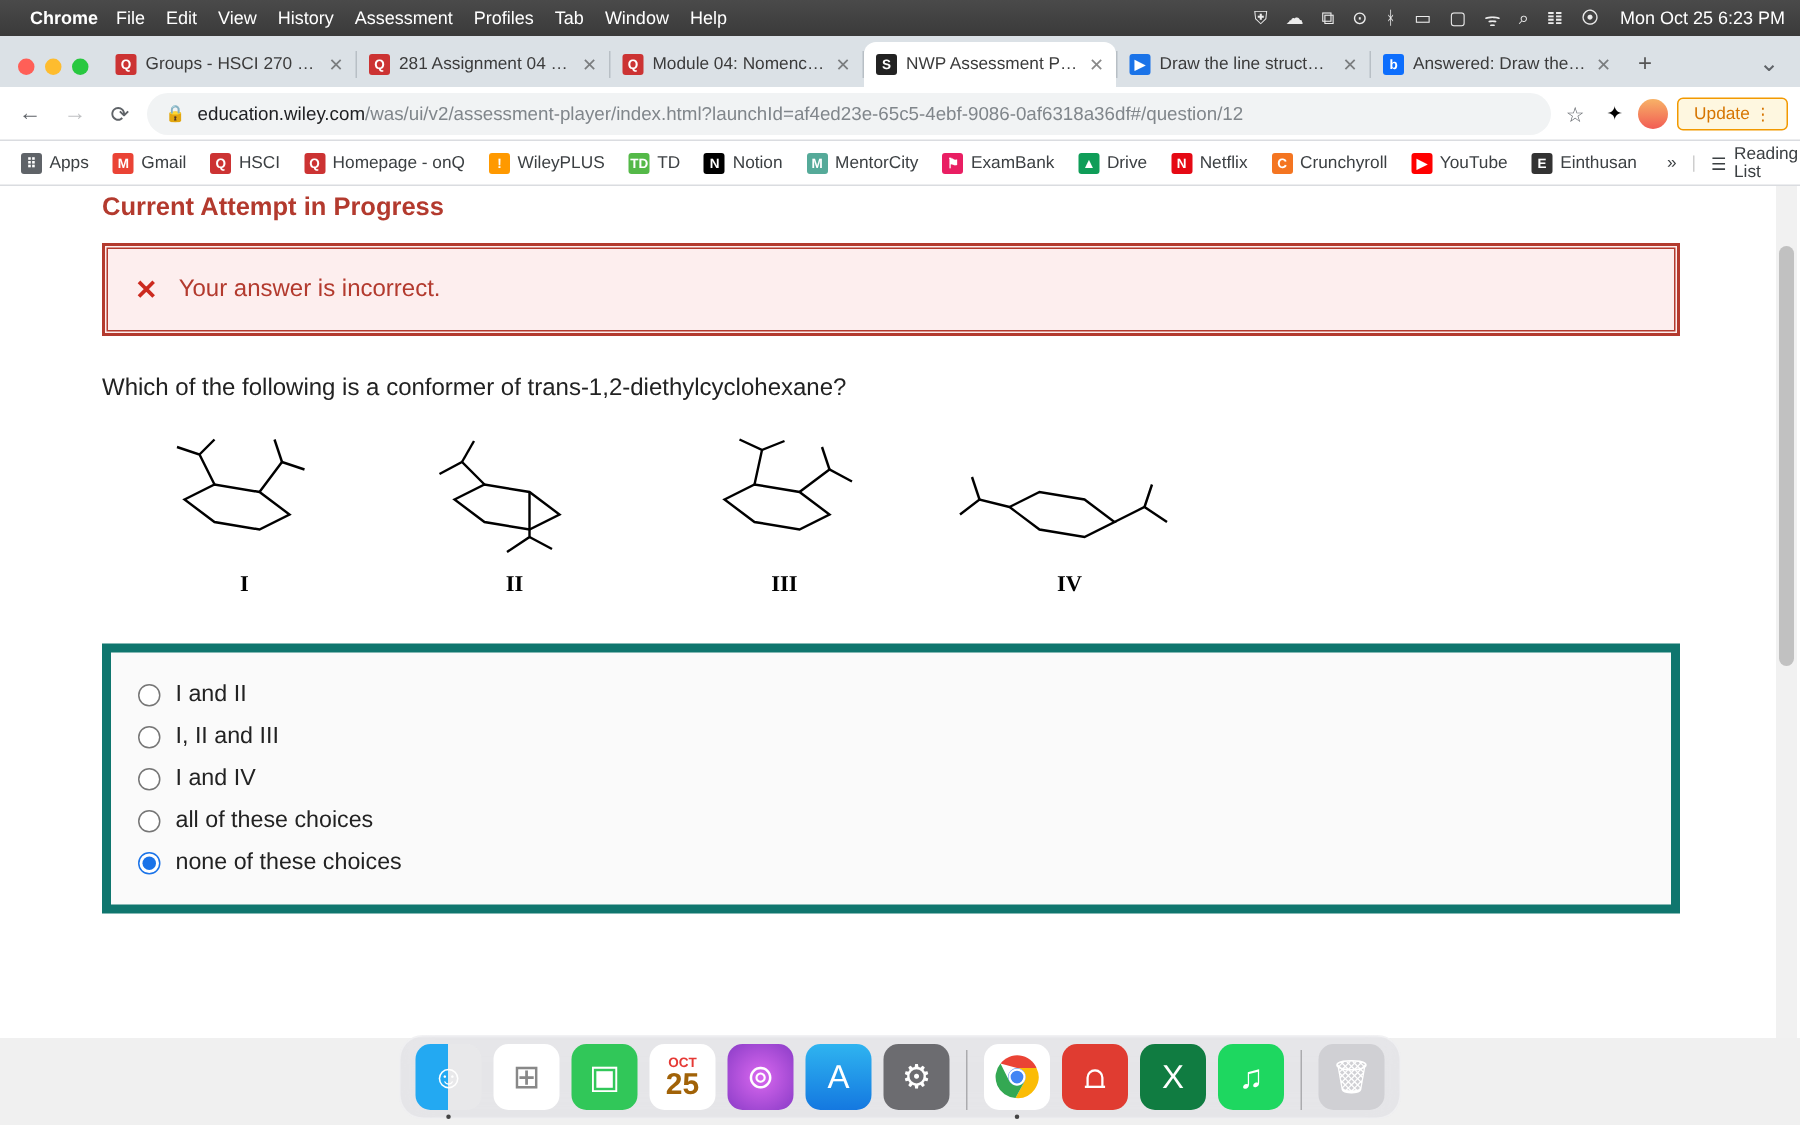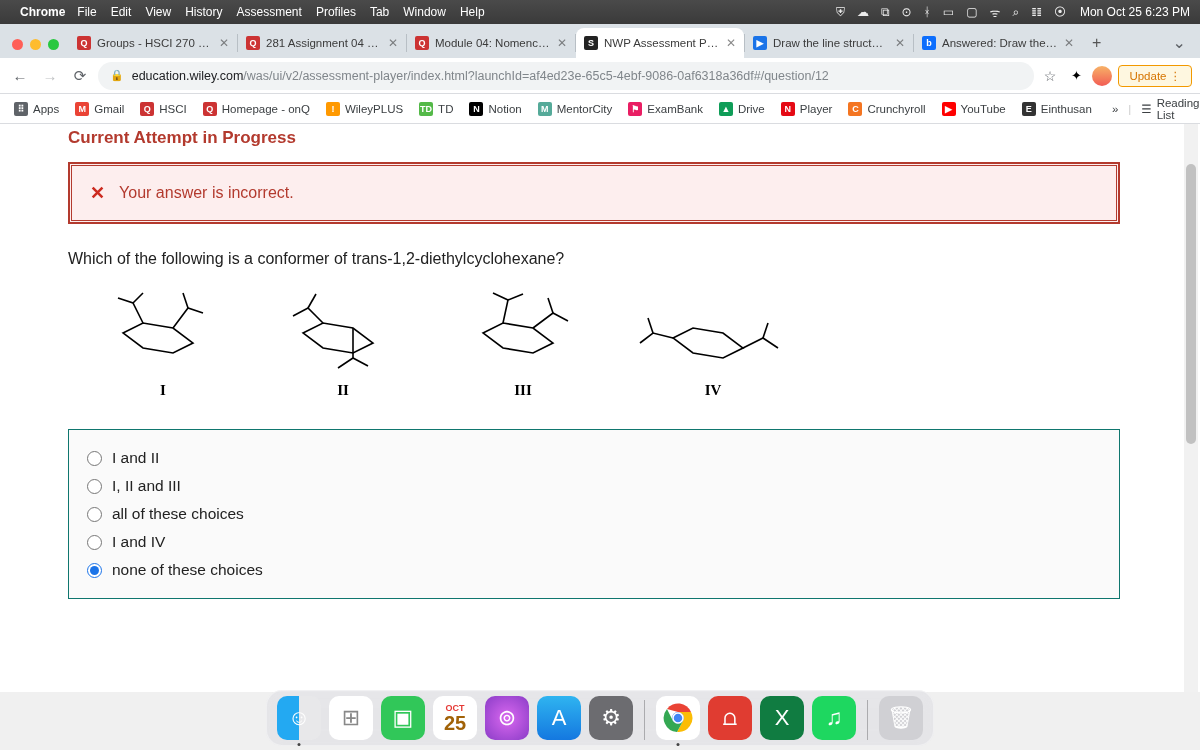--- a/index.html
+++ b/index.html
@@ -59,21 +59,21 @@
 .feedback-inner { border: 1px solid #b33a2e; padding: 16px 18px; display: flex; align-items: center; gap: 14px; }
 .feedback .x { color: #cc2a1f; font-size: 18px; font-weight: bold; }
 .feedback .msg { color: #b33a2e; font-size: 16px; }
 .question { font-size: 16px; color: #222; margin-bottom: 20px; }
 
 .structures { display: flex; gap: 30px; margin-bottom: 30px; padding-left: 20px; }
 .struct { text-align: center; }
 .struct svg { display: block; }
 .struct .lbl { font-family: "Times New Roman", serif; font-size: 15px; font-weight: bold; margin-top: 4px; }
 
-.options { border: 1px solid #0f766e; margin-right: 80px; padding: 14px 18px; background: #fafafa; }
+.options { border: 6px solid #0f766e; margin-right: 80px; padding: 14px 18px; background: #fafafa; }
 .opt { display: flex; align-items: center; gap: 10px; padding: 5px 0; font-size: 15.5px; color: #222; }
 .opt input { width: 15px; height: 15px; cursor: pointer; }
 .opt.selected input { accent-color: #1a73e8; }
 .opt label { cursor: pointer; }
 
 
 .vscroll { position: absolute; right: 2px; top: 124px; bottom: 58px; width: 14px; background: #f1f1f1; }
 .vscroll .thumb { position: absolute; left: 2px; right: 2px; top: 40px; height: 280px; background: #c1c1c1; border-radius: 5px; }
 
 
@@ -228,21 +228,21 @@
       <div class="bm">
         <span class="ico" style="background:#e91e63;color:#fff;">⚑</span>
         <span>ExamBank</span>
       </div>
       <div class="bm">
         <span class="ico" style="background:#0f9d58;color:#fff;">▲</span>
         <span>Drive</span>
       </div>
       <div class="bm">
         <span class="ico" style="background:#e50914;color:#fff;">N</span>
-        <span>Player</span>
+        <span>Netflix</span>
       </div>
       <div class="bm">
         <span class="ico" style="background:#f47521;color:#fff;">C</span>
         <span>Crunchyroll</span>
       </div>
       <div class="bm">
         <span class="ico" style="background:#f00;color:#fff;">▶</span>
         <span>YouTube</span>
       </div>
       <div class="bm">
@@ -327,25 +327,25 @@
         <div class="opt">
           <input type="radio" name="ans" style="">
           <label>I and II</label>
         </div>
         <div class="opt">
           <input type="radio" name="ans" style="">
           <label>I, II and III</label>
         </div>
         <div class="opt">
           <input type="radio" name="ans" style="">
-          <label>all of these choices</label>
+          <label>I and IV</label>
         </div>
         <div class="opt">
           <input type="radio" name="ans" style="">
-          <label>I and IV</label>
+          <label>all of these choices</label>
         </div>
         <div class="opt selected">
           <input type="radio" name="ans" checked="" style="">
           <label>none of these choices</label>
         </div>
       </div>
   </div>
 </div>
 
 <div class="vscroll">

